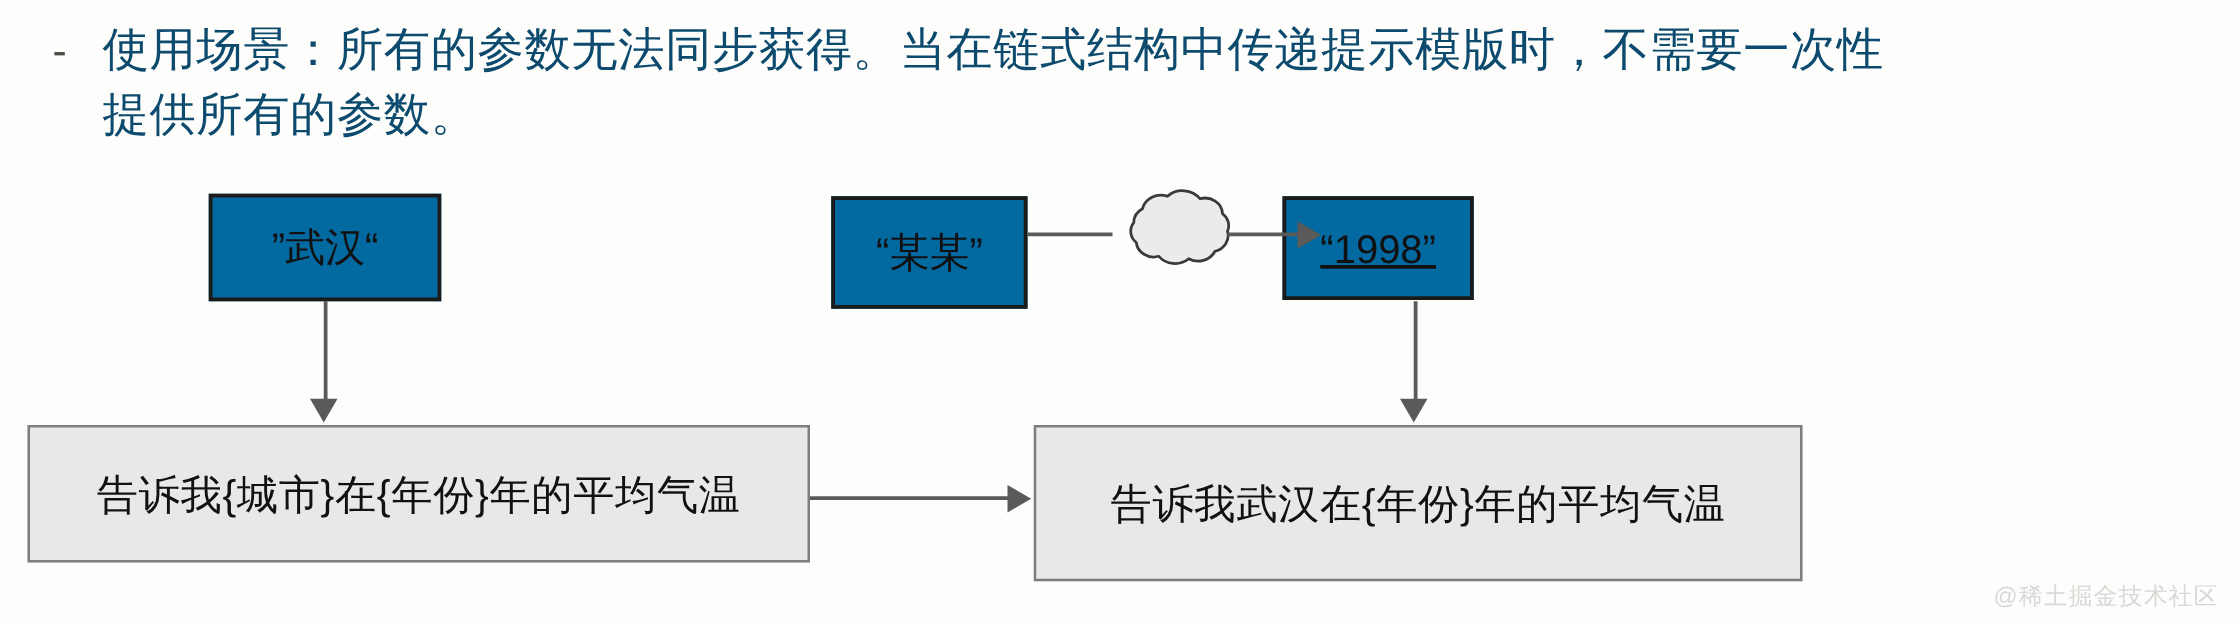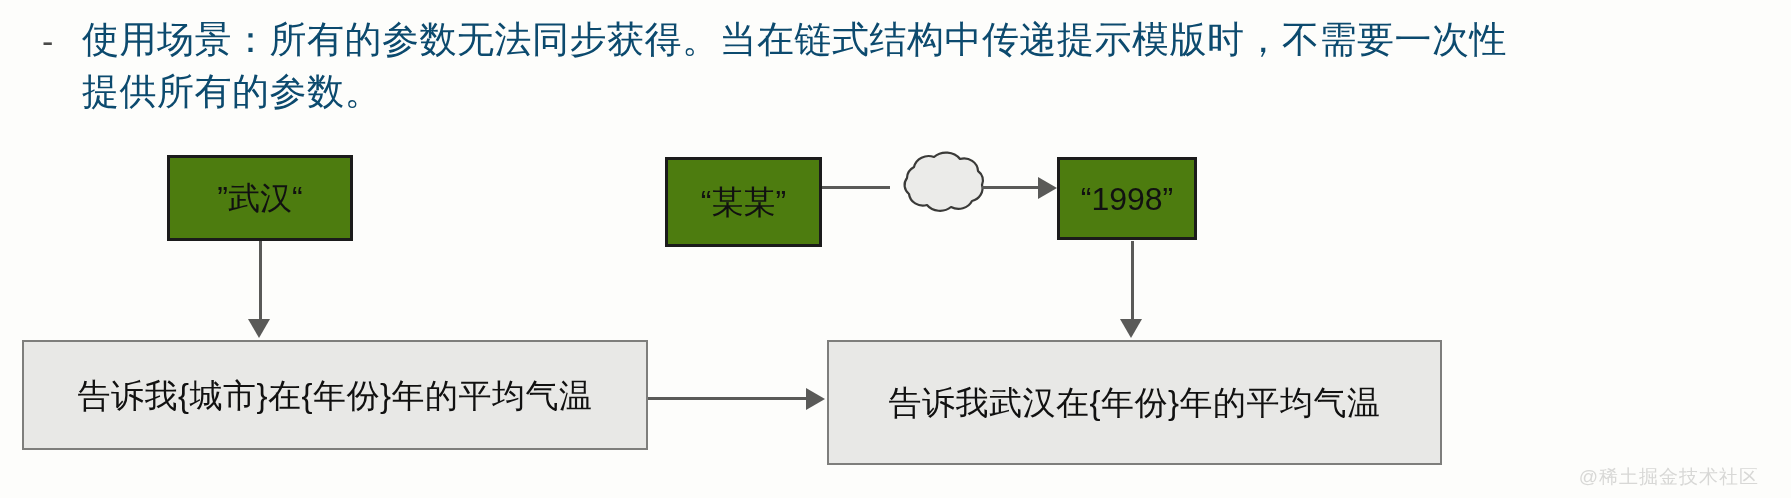--- a/index.html
+++ b/index.html
@@ -47,21 +47,21 @@
   
   .node {
     position: absolute;
     box-sizing: border-box;
     display: flex;
     align-items: center;
     justify-content: center;
     color: #111;
   }
   .node.white {
-    background: #4d7c0f;
+    background: #0369a1;
     border: 3px solid #1b1b1b;
   }
   .node.gray {
     background: #e8e8e6;
     border: 2px solid #7e7e7c;
   }
   .node-label {
     font-size: 32px;
     line-height: 1;
     white-space: nowrap;
@@ -100,21 +100,21 @@
     position: absolute;
     left: 884px;
     top: 143px;
     width: 106px;
     height: 86px;
   }
 
   
   .watermark {
     position: absolute;
-    right: 32px;
+    right: 16px;
     bottom: 8px;
     color: #d8d8d6;
     font-size: 19px;
     letter-spacing: 1px;
     user-select: none;
   }
 </style>
 </head>
 <body>
 
@@ -126,21 +126,21 @@
   </div>
 
   <div class="node white" style="left:167px; top:155px; width:186px; height:86px;">
     <span class="node-label">”武汉“</span>
   </div>
 
   <div class="node white" style="left:665px; top:157px; width:157px; height:90px;">
     <span class="node-label">“某某”</span>
   </div>
 
-  <div class="node white" style="left:1057px; top:157px; width:140px; height:83px;">
+  <div class="node white" style="left:1026px; top:157px; width:153px; height:83px;text-decoration:underline;">
     <span class="node-label">“1998”</span>
   </div>
 
   <div class="cloud-wrap">
     <svg viewBox="0 0 106 86" width="106" height="86" aria-hidden="true">
       <path d="M30 24
                a15 14 0 0 1 20 -10
                a17 15 0 0 1 26 2
                a14 13 0 0 1 18 12
                a13 12 0 0 1 4 14

